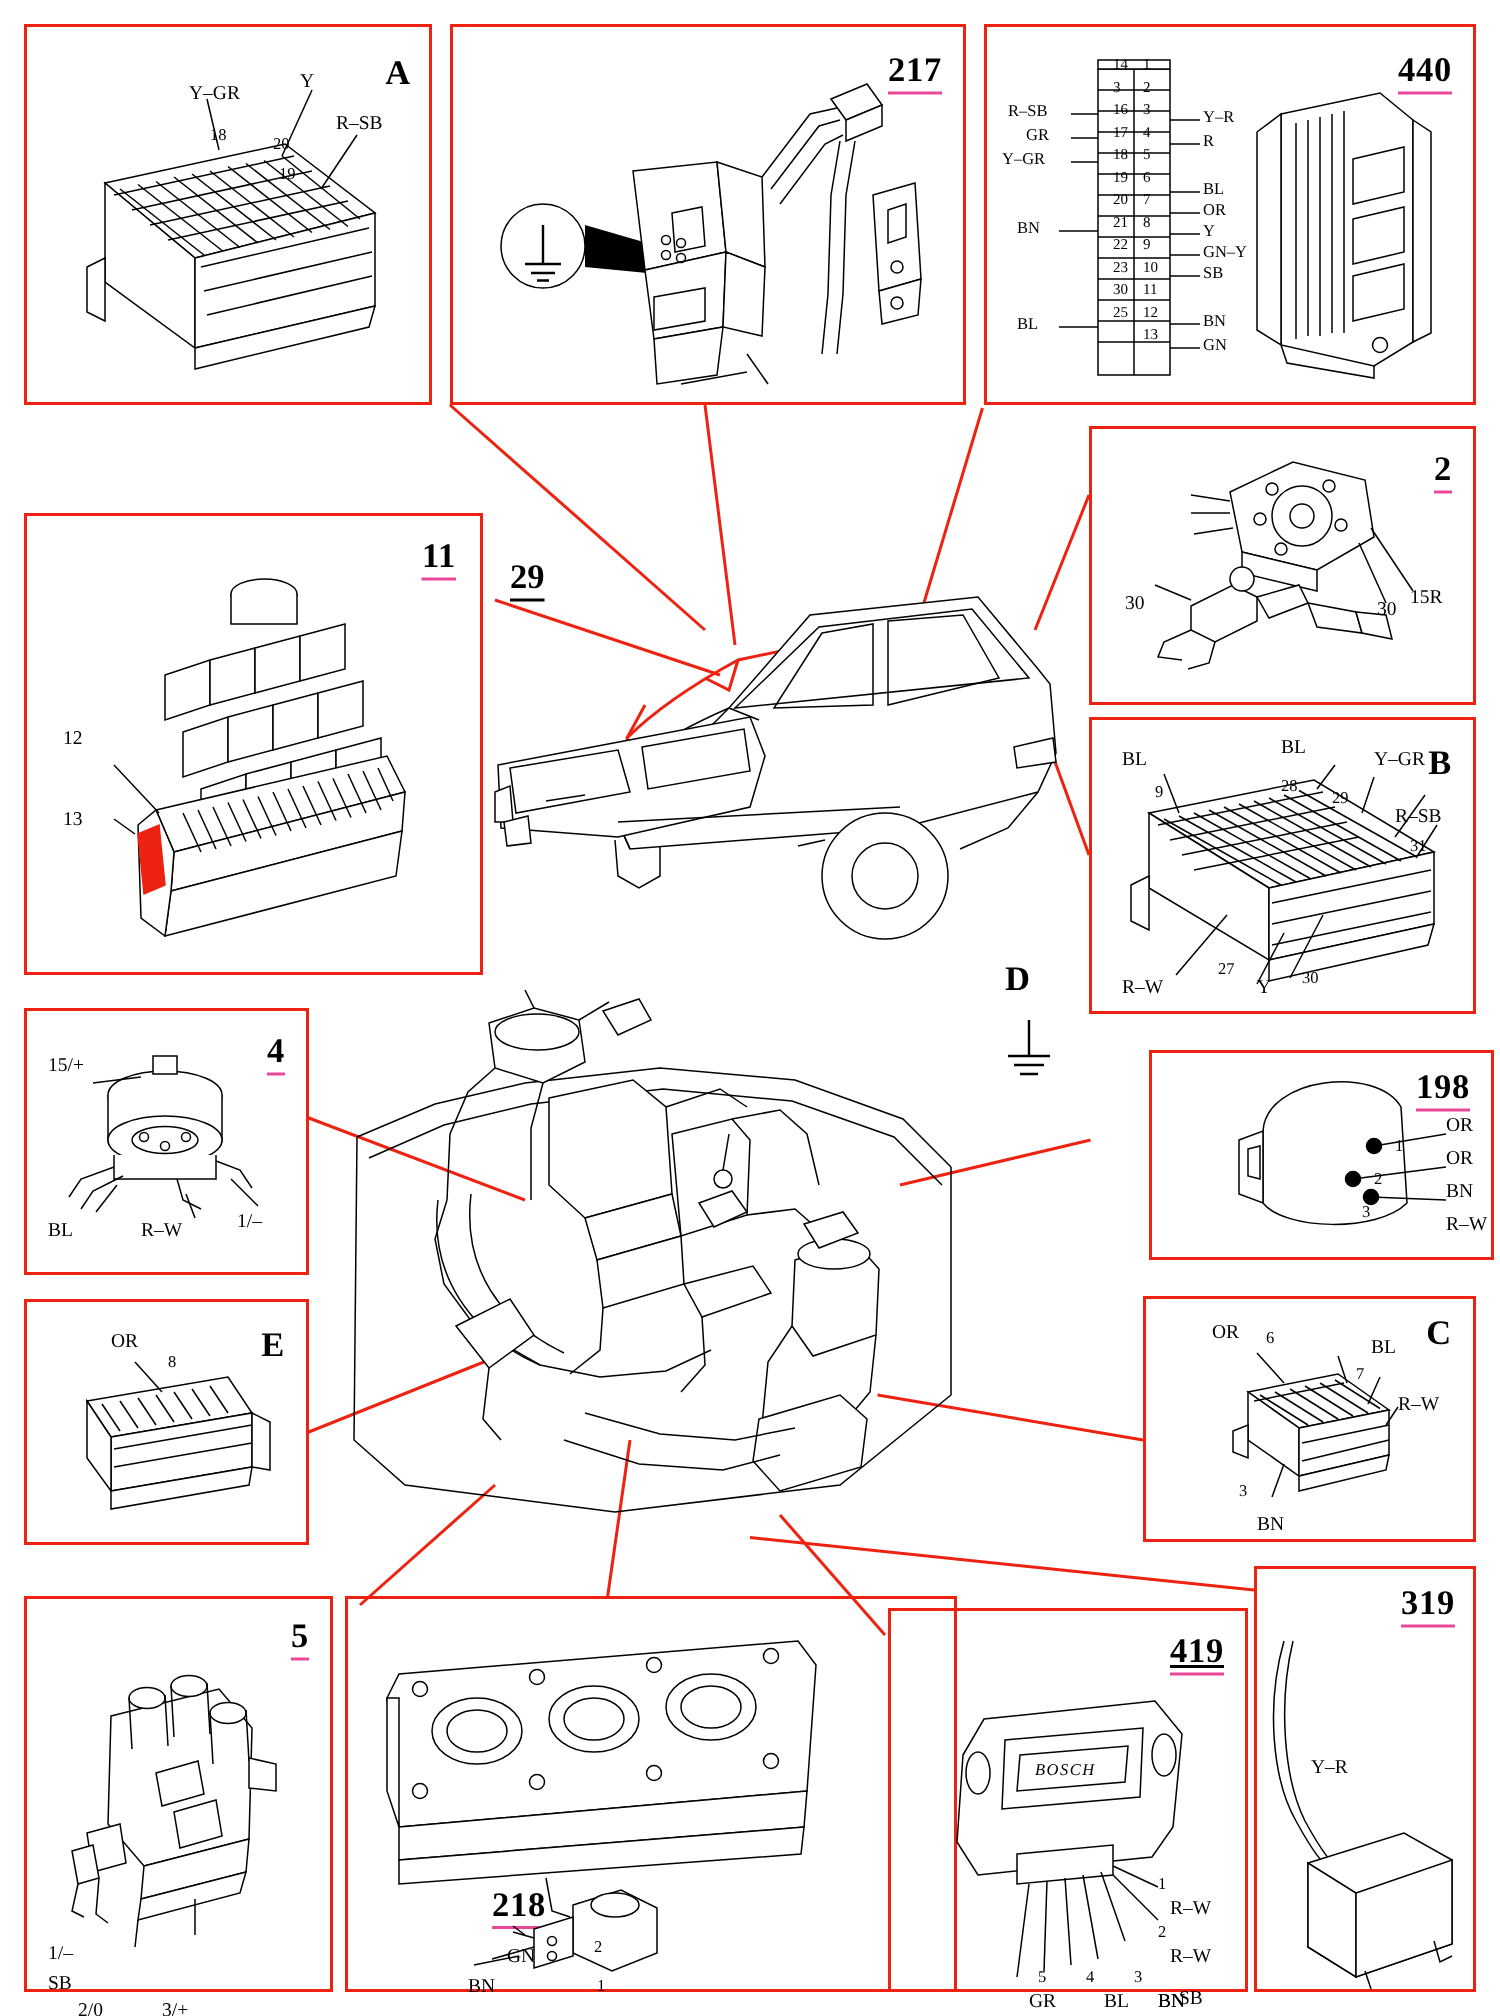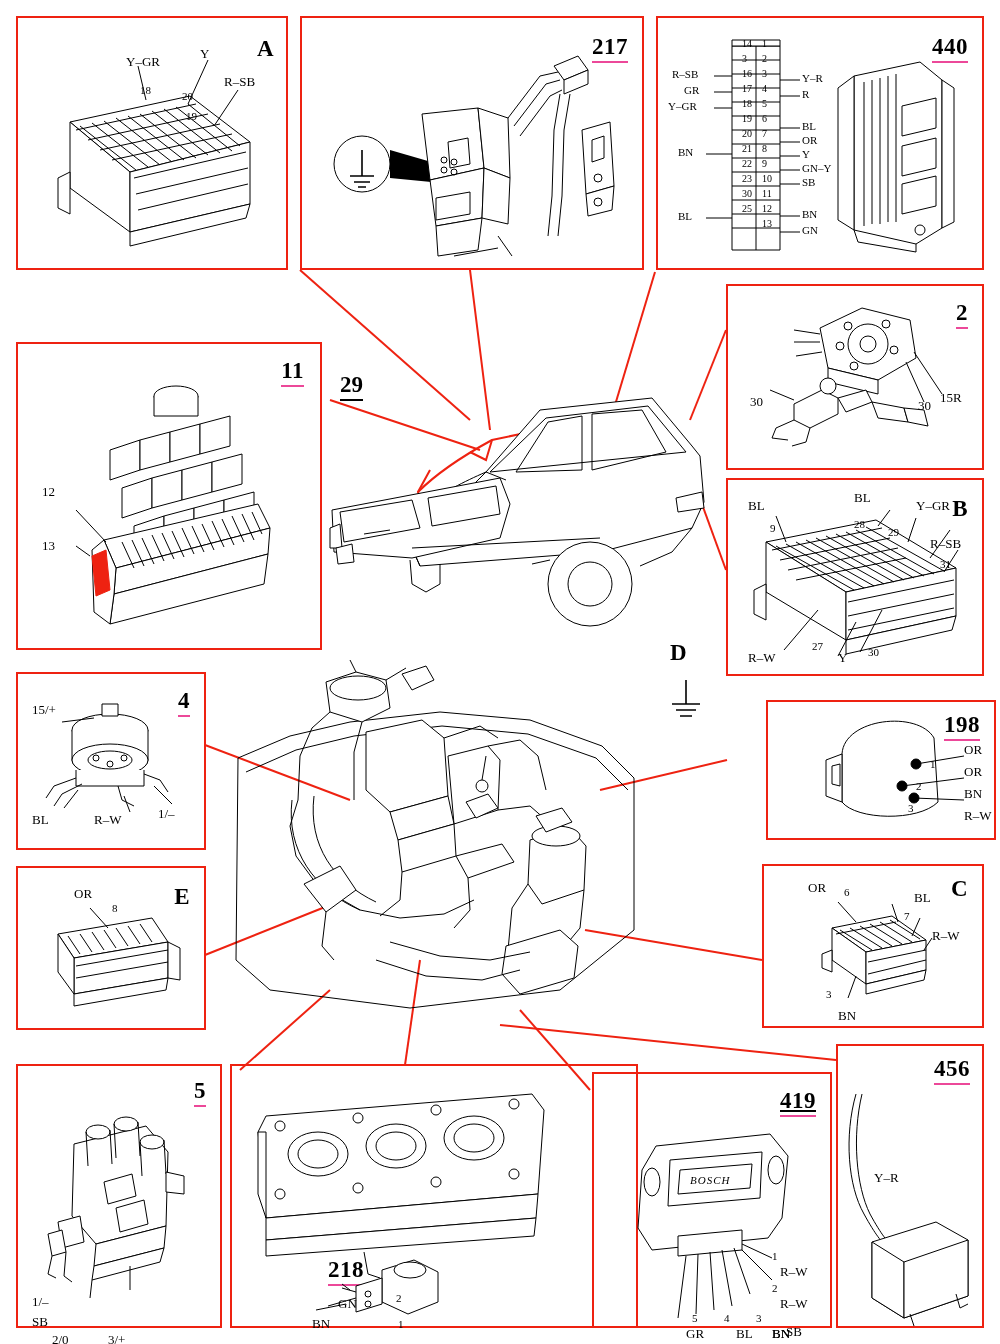--- a/index.html
+++ b/index.html
@@ -609,21 +609,21 @@
     <div class="lbl" style="left:142px;top:252px;">BL</div>
     <div class="lbl sm" style="left:98px;top:238px;">5</div>
     <div class="lbl" style="left:92px;top:252px;">GR</div>
 
     <div class="lbl" style="left:178px;top:252px;">BN</div>
 
   </div>
   <div class="lbl" style="left:786px;top:1324px;">SB</div>
 
   <div class="panel" style="left:836px;top:1044px;width:148px;height:284px;">
-    <div class="panel-id ul" style="right:12px;top:10px;">456</div>
+    <div class="panel-id ul" style="right:12px;top:10px;">319</div>
     <svg width="148" height="284">
       <g class="fill-n">
         <path class="fill-n" d="M18 48 C 6 90, 10 140, 26 168 C 38 190, 44 196, 48 200"></path>
         <path class="fill-n" d="M24 48 C 14 90, 18 140, 32 168 C 44 190, 50 196, 54 200"></path>
         <path class="fill-w" d="M34 196 L98 176 L130 194 L130 250 L66 272 L34 252 Z"></path>
         <path class="fill-w" d="M34 196 L66 216 L66 272 L34 252 Z"></path>
         <path class="fill-w" d="M66 216 L130 194 L130 250 L66 272 Z"></path>
         <path class="fill-n" d="M118 248 L122 262 L130 258"></path>
         <path class="fill-n" d="M72 268 L76 280"></path>
       </g>

